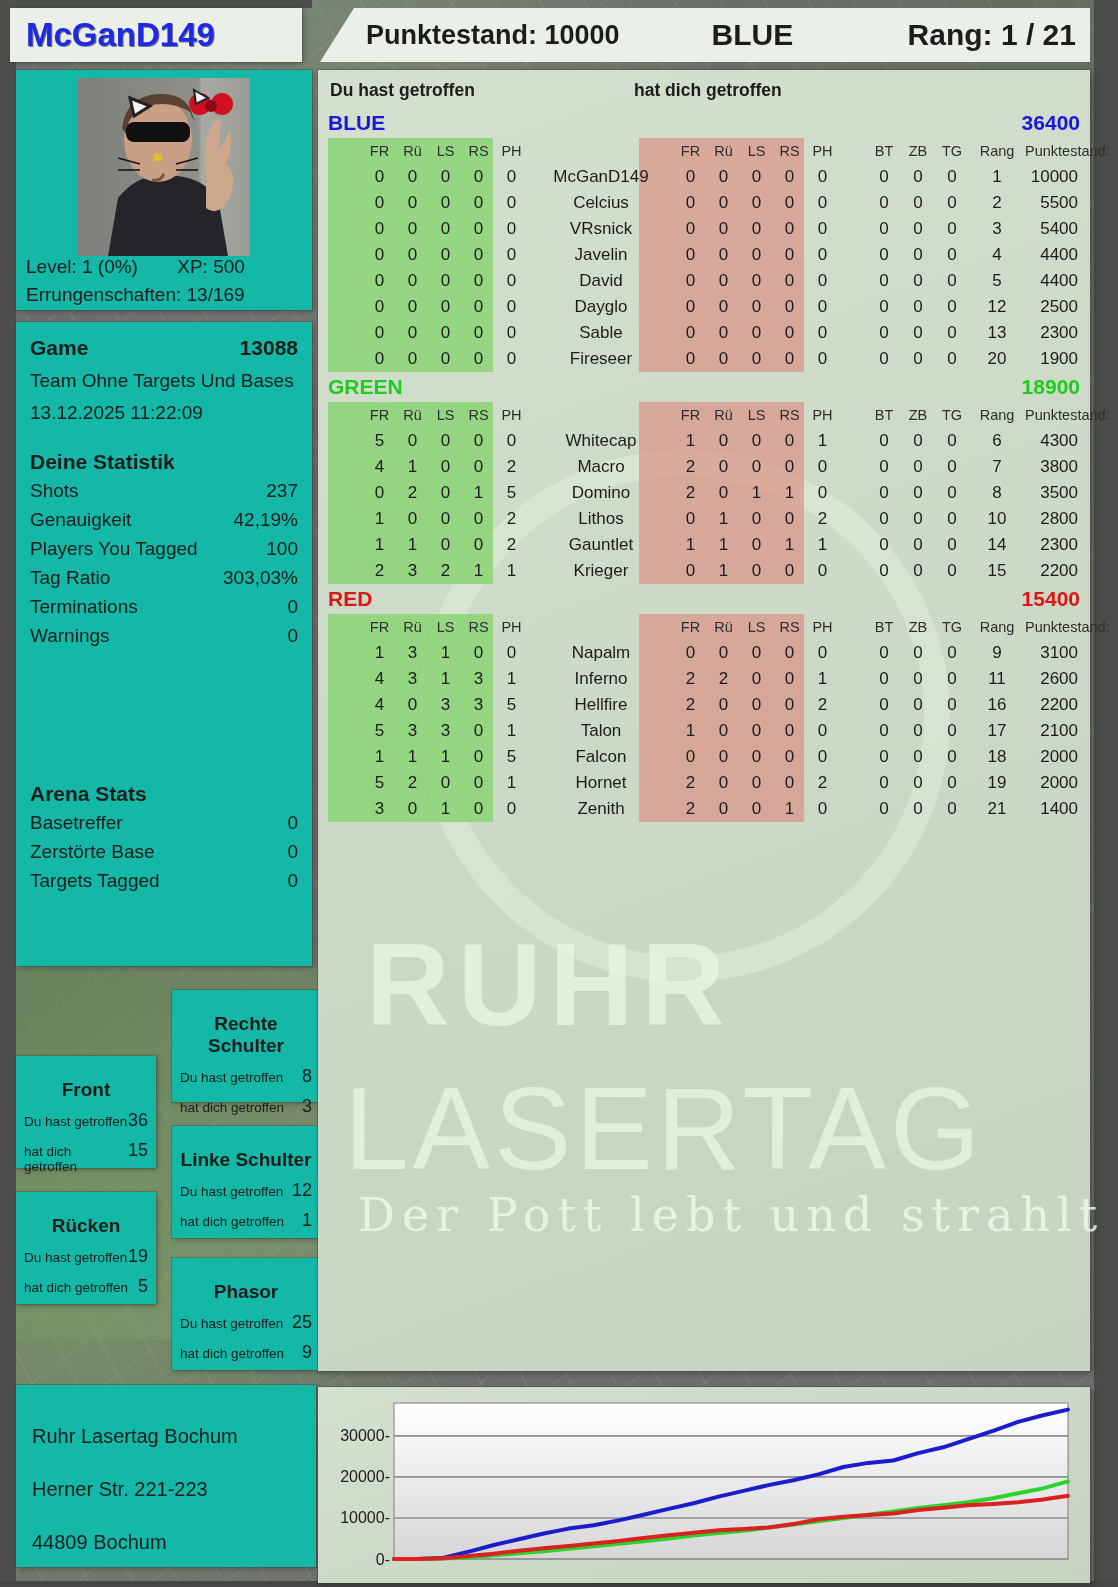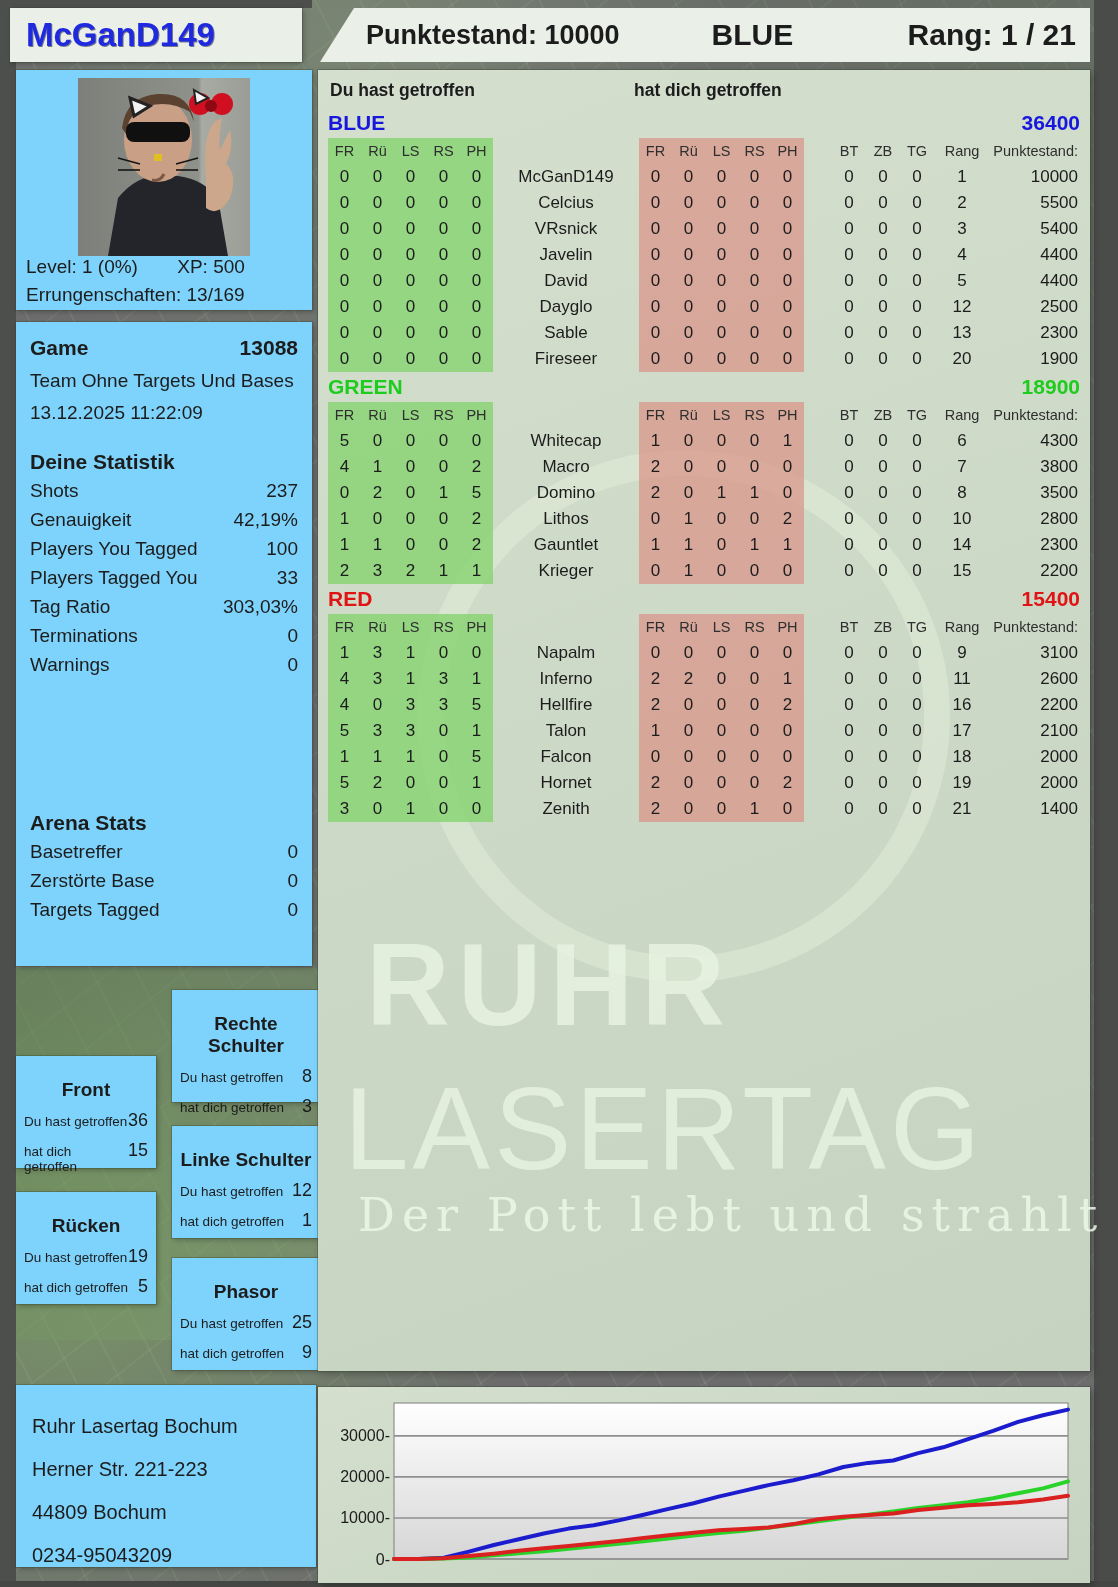--- a/index.html
+++ b/index.html
@@ -16,21 +16,21 @@
   .bg-sidepatch{position:absolute;left:16px;top:968px;width:316px;height:372px;
     background:linear-gradient(135deg, rgba(96,130,80,0.55), rgba(140,175,120,0.35));
     pointer-events:none;}
   .bg-dark-left{position:absolute;left:0;top:0;width:16px;height:100%;background:#4d4f4c;}
   .bg-dark-right{position:absolute;right:0;top:0;width:24px;height:100%;background:#4a4c49;}
   .bg-dark-bottom{position:absolute;left:0;bottom:0;width:100%;height:6px;background:#454745;}
   .bg-dark-topleft{position:absolute;left:0;top:0;width:312px;height:8px;background:#4d4f4c;}
 
   .panel{position:absolute;background:linear-gradient(160deg,#d4dfce,#c6d3c0);
          box-shadow:0 0 0 1px rgba(55,65,50,0.35), 3px 3px 7px rgba(0,0,0,0.28);}
-  .box{position:absolute;background:#7dd3fc;
+  .box{position:absolute;background:#14b8a6;
        box-shadow:0 0 0 1px rgba(55,65,50,0.30), 2px 2px 5px rgba(0,0,0,0.25);}
 
   
   .title-strip{left:10px;top:8px;width:292px;height:54px;background:#eaf0e7;
       display:flex;align-items:center;padding-left:16px;box-sizing:border-box;}
   .title-strip .pname{font-size:33px;font-weight:bold;color:#1f2ae0;
       text-shadow:1px 1px 0 rgba(20,20,60,0.55);}
   .head-strip{left:320px;top:8px;width:770px;height:54px;background:#eaf0e7;
       clip-path:polygon(34px 0, 100% 0, 100% 100%, 0 100%);
       display:flex;align-items:center;box-sizing:border-box;
@@ -61,21 +61,21 @@
   .hitbox .hb-lab{font-size:13.5px;}
   .hitbox .hb-val{font-size:18px;}
   .hb-front{left:16px;top:1056px;width:140px;height:112px;}
   .hb-ruecken{left:16px;top:1192px;width:140px;height:112px;}
   .hb-rechte{left:172px;top:990px;width:148px;height:112px;}
   .hb-linke{left:172px;top:1126px;width:148px;height:112px;}
   .hb-phasor{left:172px;top:1258px;width:148px;height:112px;}
 
   
   .addr-box{left:16px;top:1385px;width:300px;height:182px;padding:10px 16px;box-sizing:border-box;}
-  .addr-line{font-size:20px;margin-top:20px;}
+  .addr-line{font-size:20px;margin-top:30px;}
 
   
   .main-panel{left:318px;top:70px;width:772px;height:1301px;}
   .wm{position:absolute;color:rgba(233,245,227,0.78);pointer-events:none;white-space:nowrap;}
   .wm-ring{position:absolute;left:100px;top:380px;width:480px;height:480px;border-radius:50%;
      border:26px solid rgba(228,241,220,0.45);pointer-events:none;}
   .wm-ruhr{left:48px;top:848px;font-size:116px;font-weight:bold;letter-spacing:8px;text-align:center;}
   .wm-laser{left:26px;top:992px;font-size:116px;font-weight:normal;letter-spacing:4px;}
   .wm-tag{left:40px;top:1118px;font-size:46px;letter-spacing:7px;color:rgba(236,248,231,0.85);
      font-family:"DejaVu Serif",serif;}
@@ -84,21 +84,21 @@
 
   .sections{position:absolute;left:10px;top:38px;width:752px;}
   .team-row{display:flex;justify-content:space-between;align-items:center;height:30px;
       font-size:21px;font-weight:bold;}
   .section-body{position:relative;}
   .blk{position:absolute;top:0;bottom:0;}
   .blk-you{left:0;width:165px;background:rgba(132,212,110,0.78);}
   .blk-them{left:311px;width:165px;background:rgba(217,147,136,0.72);}
   .srow{position:relative;display:grid;
       grid-template-columns:repeat(5,33px) 146px repeat(5,33px) 28px repeat(3,34px) 56px 1fr;
-      height:26px;align-items:center;}
+      height:26px;align-items:center;padding-left:35px;}
   .srow.hdr{font-size:14.5px;color:#2e2e2e;}
   .c-num,.c-h{text-align:center;font-size:17px;}
   .c-h{font-size:14.5px;}
   .c-name{text-align:center;font-size:17px;white-space:nowrap;}
   .c-score{text-align:right;font-size:17px;padding-right:2px;}
   .c-ph{text-align:right;font-size:14.5px;padding-right:2px;}
 
   
   .chart-panel{left:318px;top:1387px;width:772px;height:196px;}
   .chart-panel svg{position:absolute;left:12px;top:6px;}
@@ -177,24 +177,20 @@
         </div>
         <div class="stat-row">
           <span>Genauigkeit</span>
           <span>42,19%</span>
         </div>
         <div class="stat-row">
           <span>Players You Tagged</span>
           <span>100</span>
         </div>
         <div class="stat-row">
-          <span>Players Tagged You</span>
-          <span>33</span>
-        </div>
-        <div class="stat-row">
           <span>Tag Ratio</span>
           <span>303,03%</span>
         </div>
         <div class="stat-row">
           <span>Terminations</span>
           <span>0</span>
         </div>
         <div class="stat-row">
           <span>Warnings</span>
           <span>0</span>

